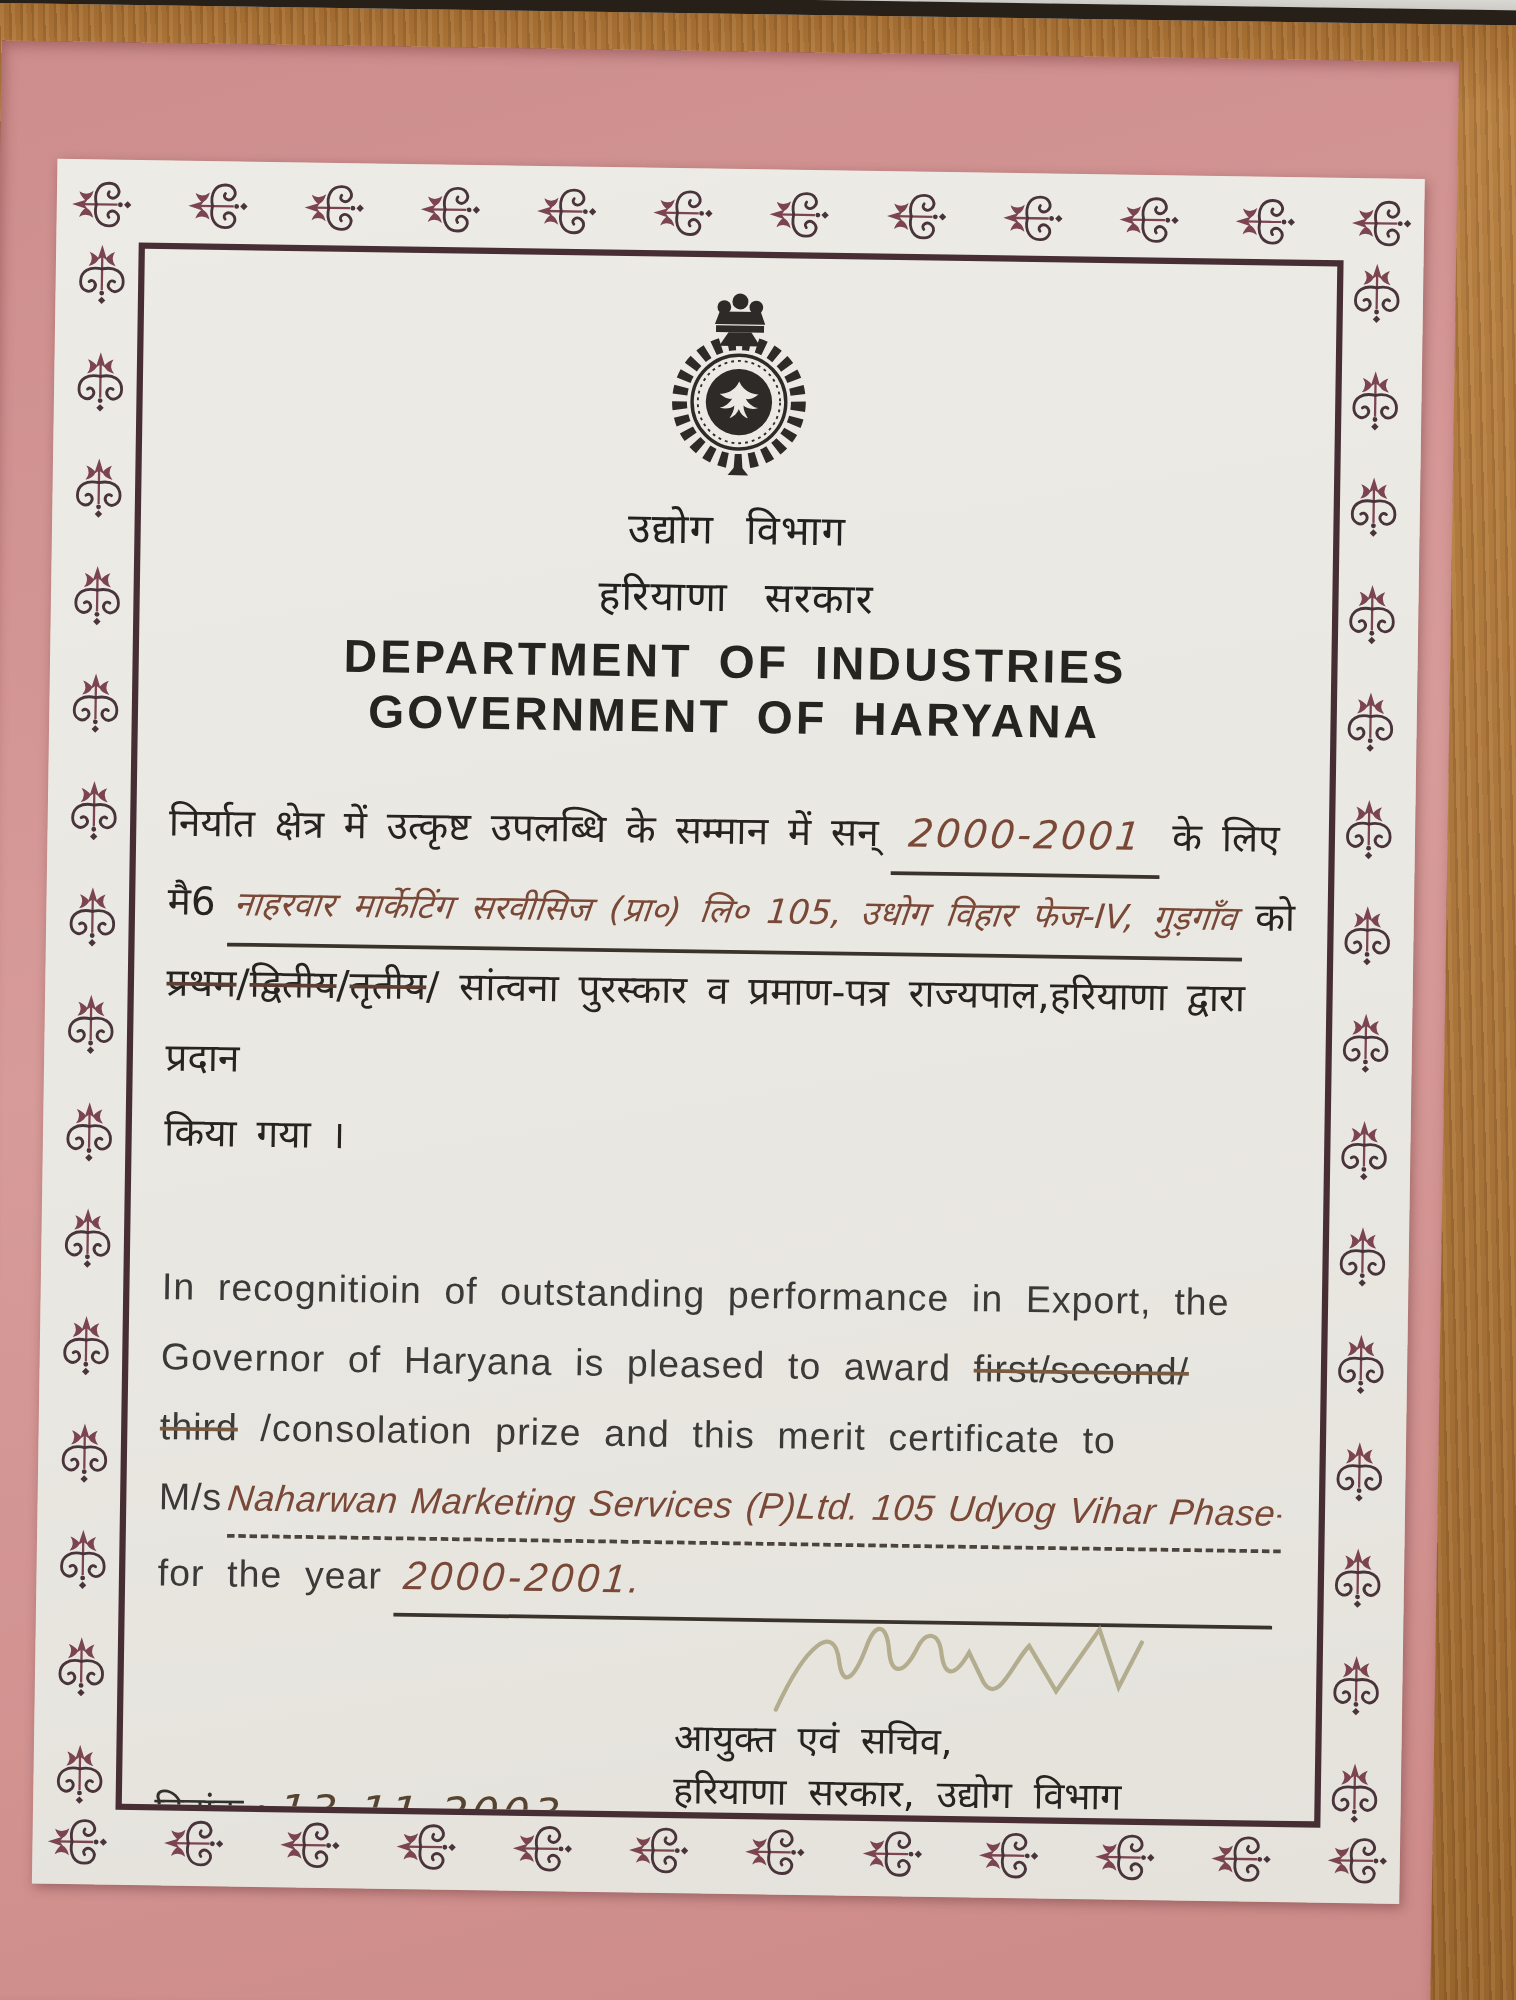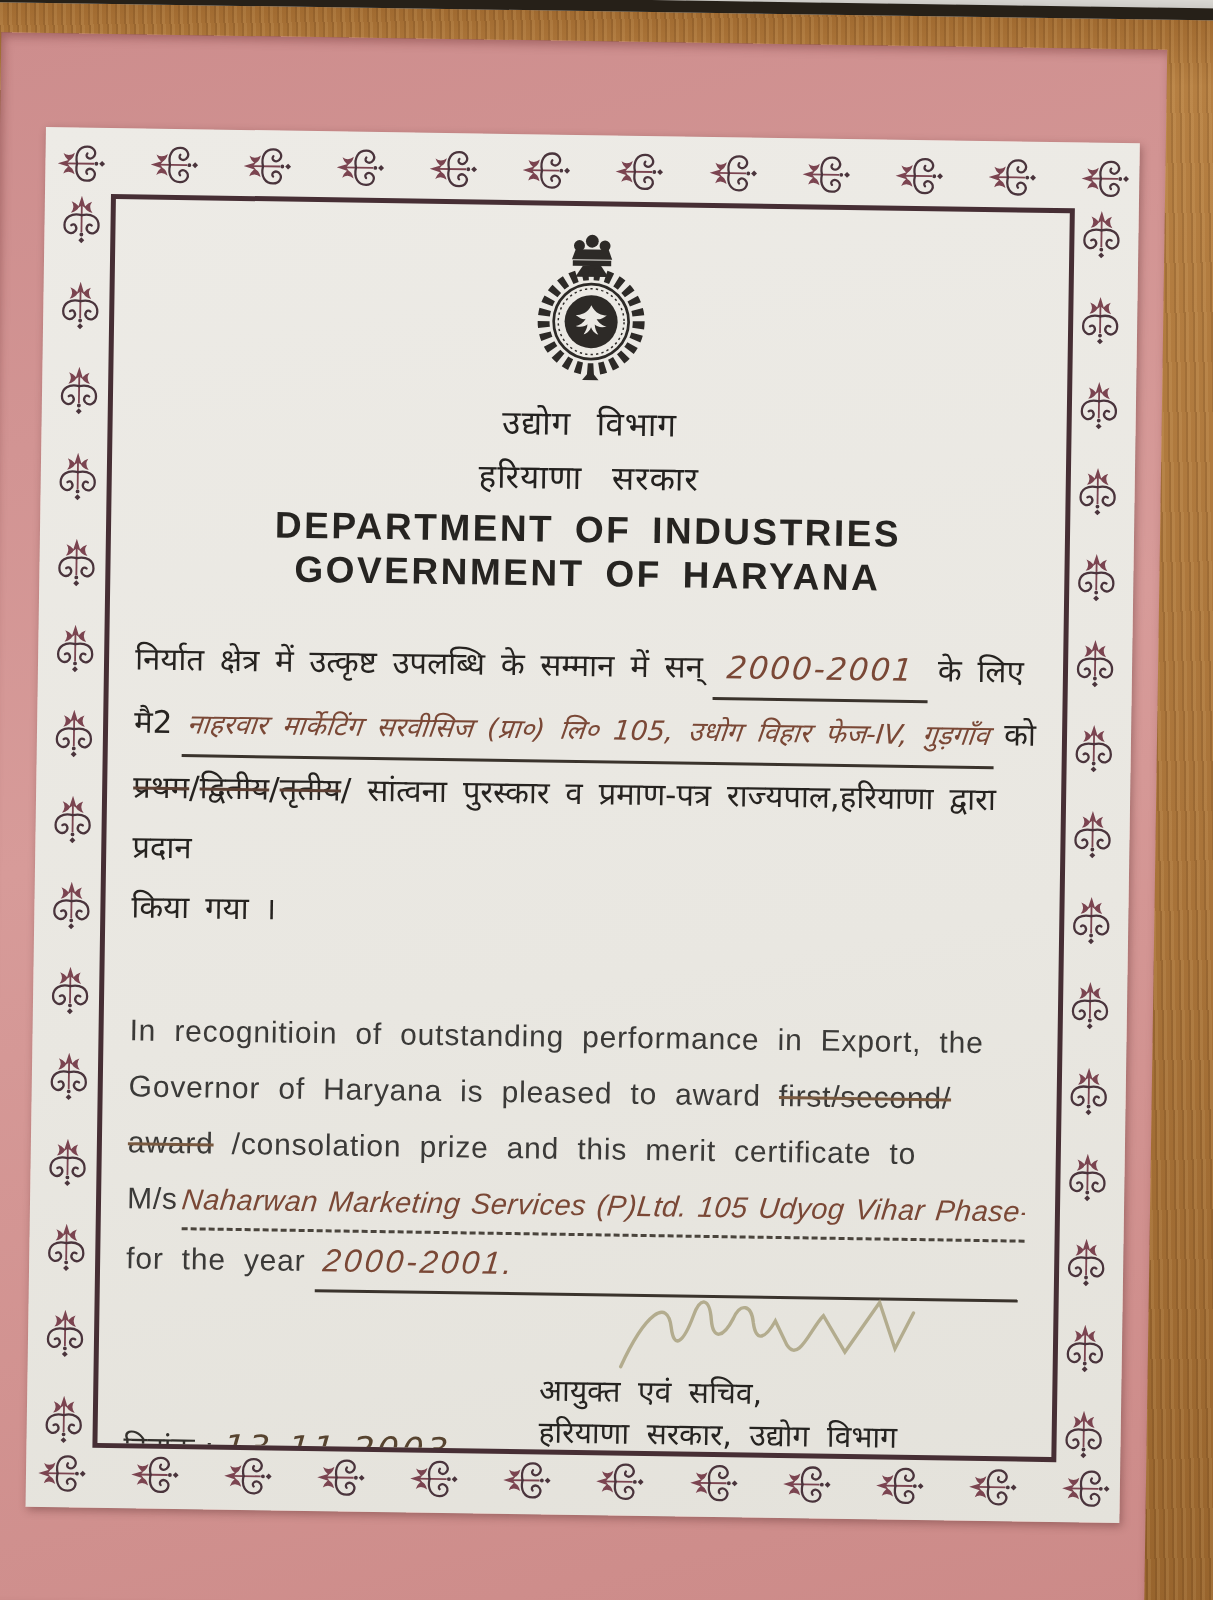--- a/index.html
+++ b/index.html
@@ -666,32 +666,32 @@
         <div class="head-en">GOVERNMENT OF HARYANA</div>
       </div>
 
       <div class="hindi-para">
         <div class="fillrow">
           <span>निर्यात क्षेत्र में उत्कृष्ट उपलब्धि के सम्मान में सन्</span>
           <span class="rule fill-fixed"><span class="hand hand-hi" style="font-size:31px; letter-spacing:2px;">2000-2001</span></span>
           <span>के लिए</span>
         </div>
         <div class="fillrow">
-          <span>मै2</span>
+          <span>मै6</span>
           <span class="rule fill-grow"><span class="hand hand-hi">नाहरवार मार्केटिंग सरवीसिज (प्रा०) लि० 105, उधोग विहार फेज-IV, गुड़गाँव</span></span>
           <span>को</span>
         </div>
         <div><span class="struck">प्रथम</span><span>/</span><span class="struck">द्वितीय</span><span>/</span><span class="struck">तृतीय</span><span>/  </span><span>सांत्वना पुरस्कार व प्रमाण-पत्र राज्यपाल,हरियाणा द्वारा प्रदान</span></div>
         <div>किया गया ।</div>
       </div>
 
       <div class="eng-para">
         <div>In recognitioin of outstanding performance in Export, the</div>
         <div><span>Governor of Haryana is pleased to award </span><span class="struck">first/second/</span></div>
-        <div><span class="struck">award</span><span> /consolation prize and this merit certificate to</span></div>
+        <div><span class="struck">third</span><span> /consolation prize and this merit certificate to</span></div>
         <div class="fillrow">
           <span>M/s</span>
           <span class="rule-dash fill-grow" style="margin:0 4px; text-align:left;"><span class="hand hand-en">Naharwan Marketing Services (P)Ltd. 105 Udyog Vihar Phase-IV, Gurgaon</span></span>
         </div>
         <div class="fillrow">
           <span>for  the  year</span>
           <span class="rule fill-grow" style="text-align:left; padding-left:8px;"><span class="hand hand-en" style="font-size:32px; letter-spacing:3px;">2000-2001.</span></span>
         </div>
       </div>
 

